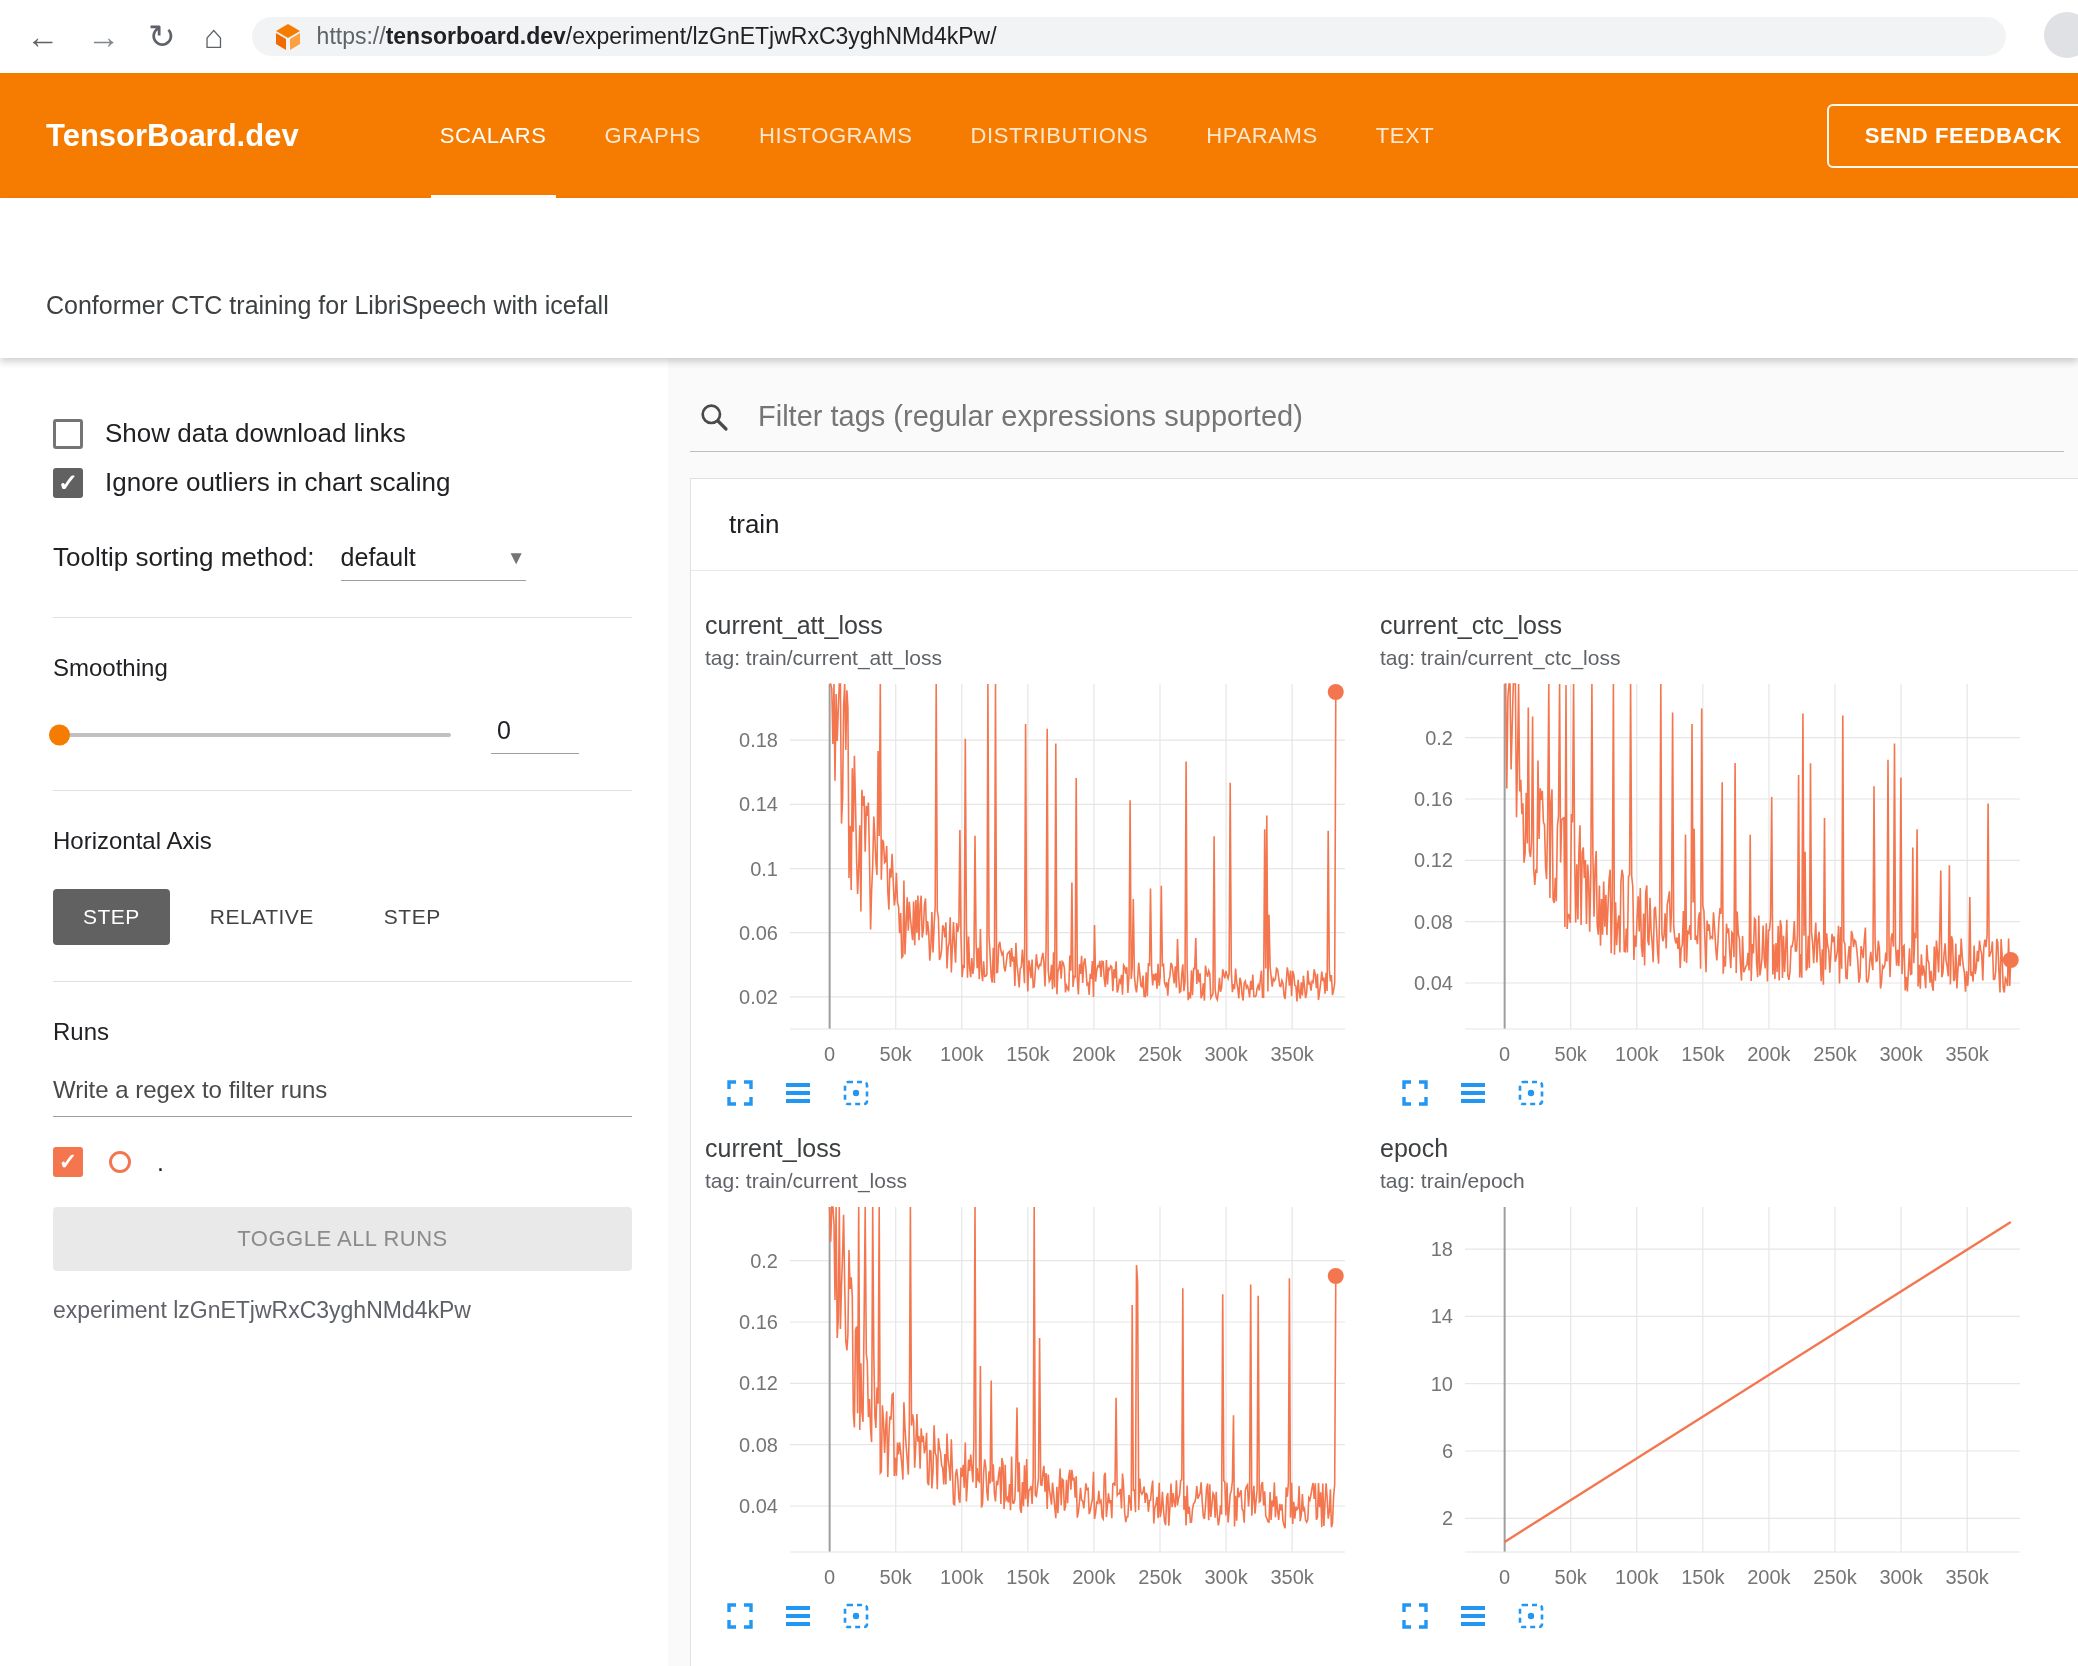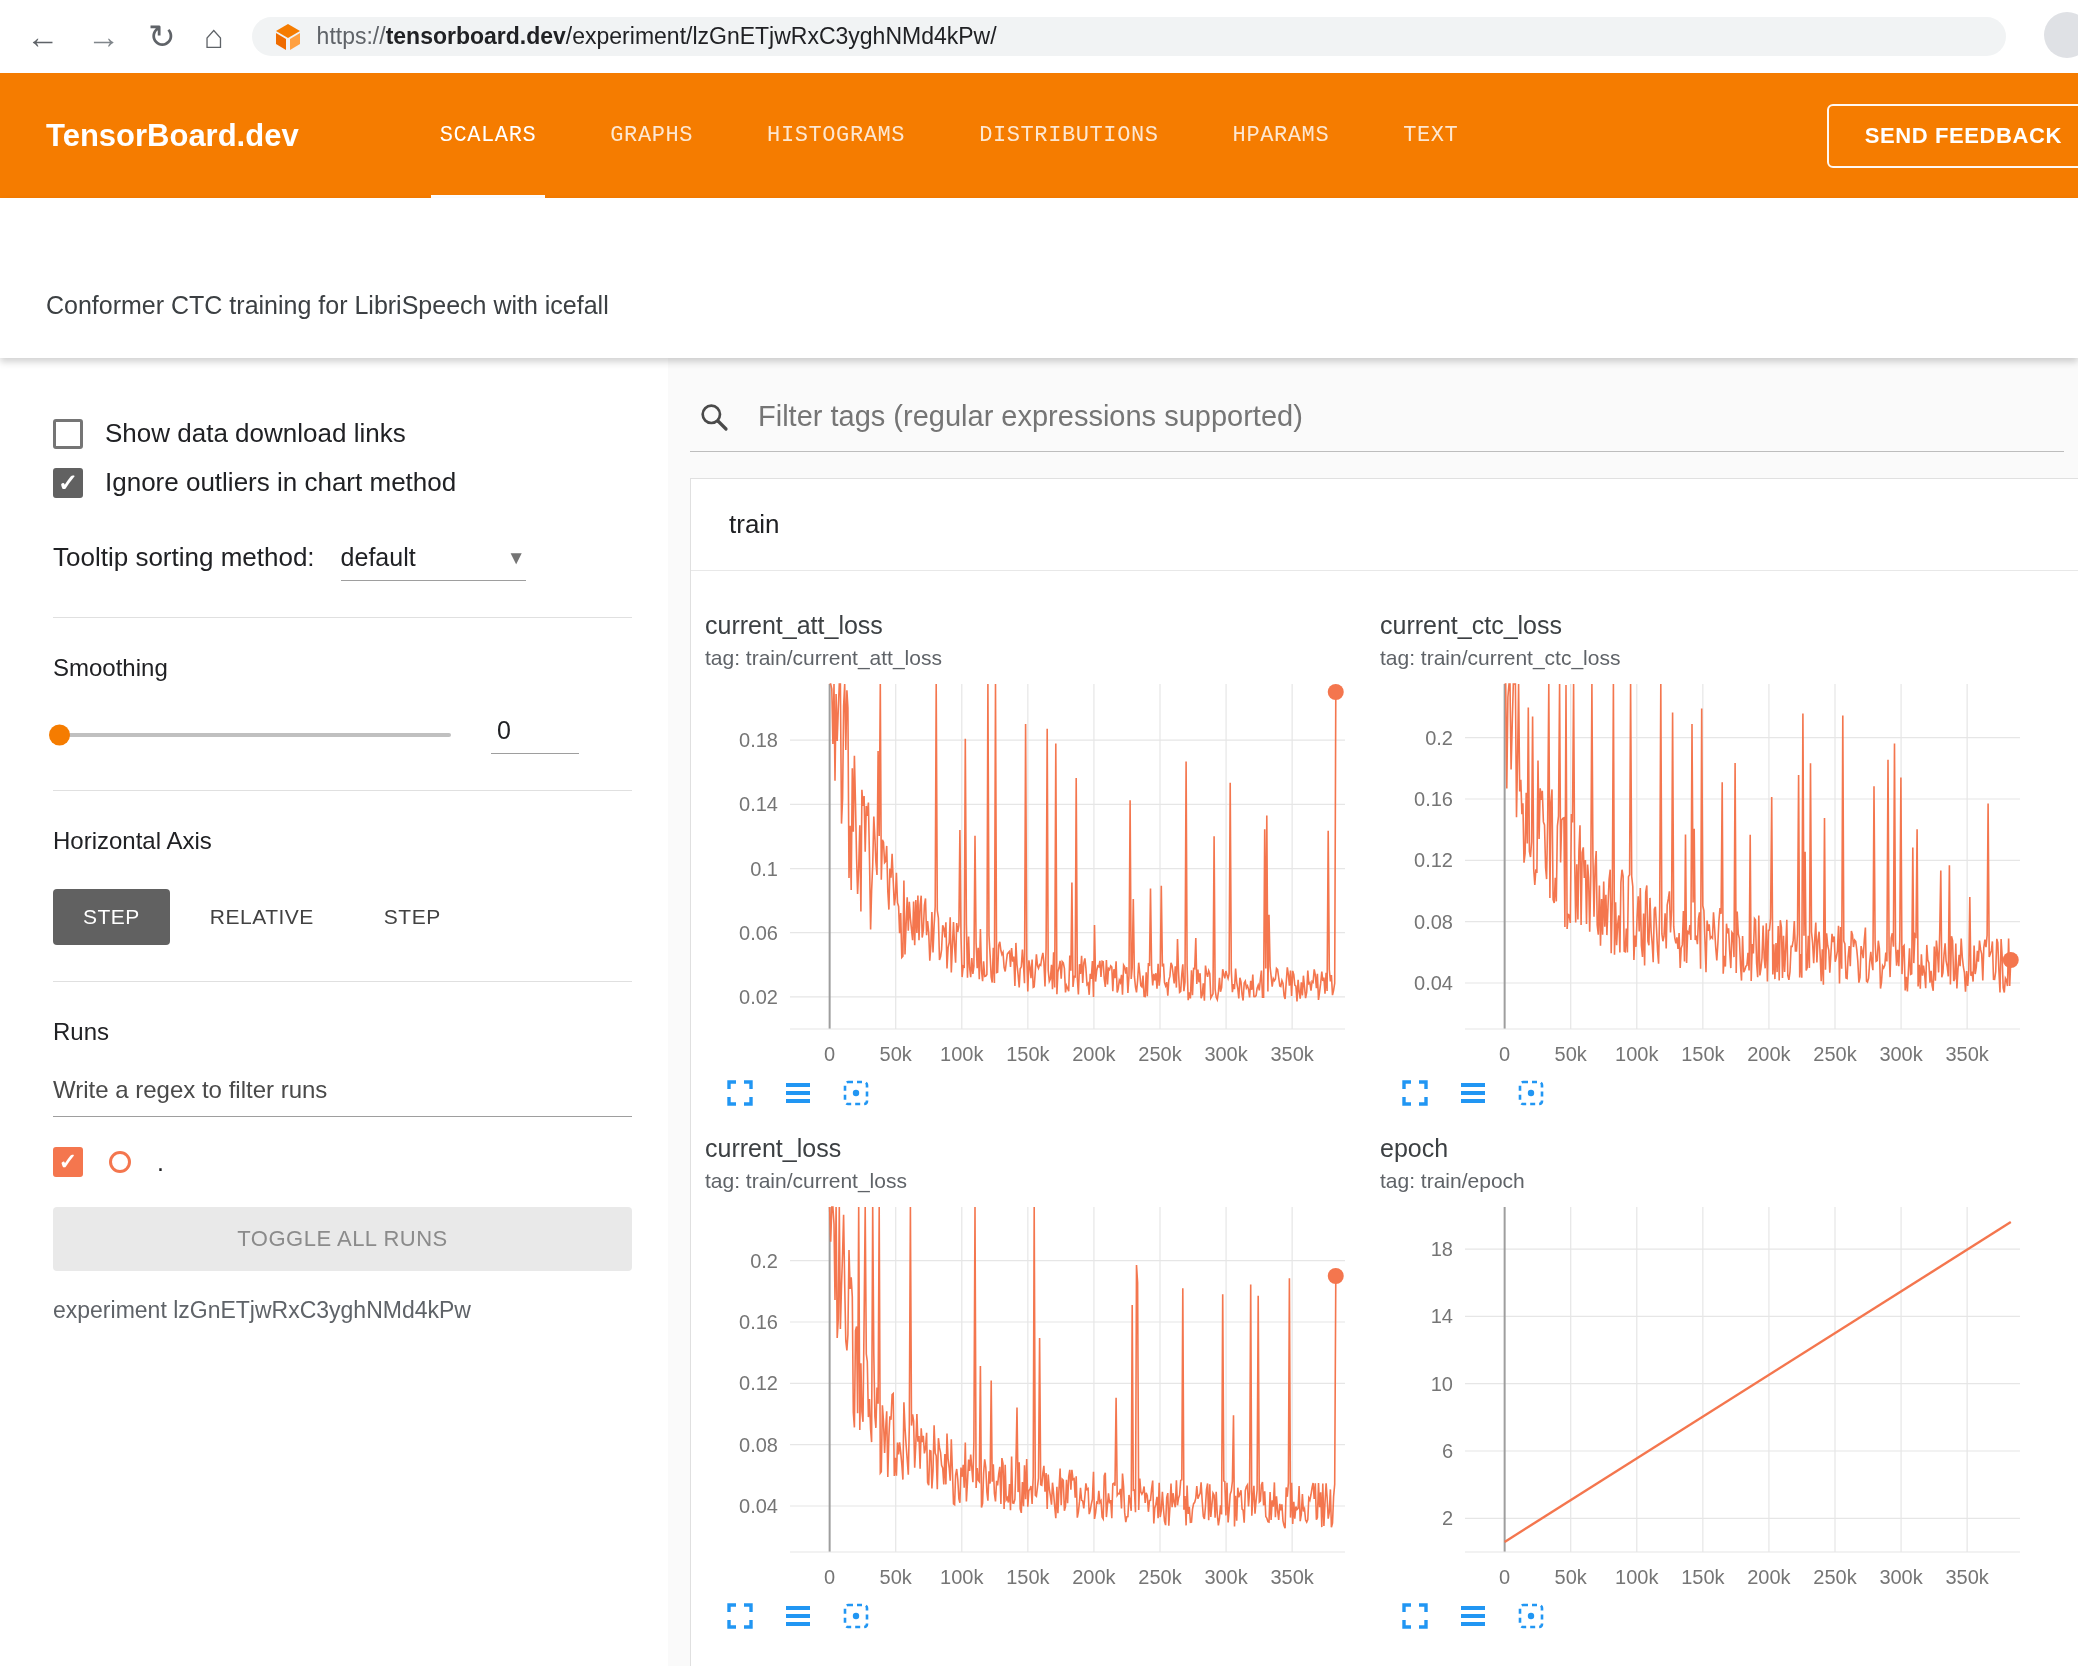--- a/index.html
+++ b/index.html
@@ -16,21 +16,21 @@
   .url { font-size:23px; color:#202124; white-space:nowrap; overflow:hidden; }
   .url .scheme { color:#5f6368; }
   .url .host { font-weight:bold; }
   .avatar { position:absolute; right:-12px; top:12px; width:46px; height:46px;
     border-radius:50%; background:#dfe1e5; }
 
   
   .app-header { height:125px; background:#f57c00; display:flex; align-items:stretch;
     padding:0 0 0 46px; position:relative; }
   .logo { font-size:31px; font-weight:bold; color:#fff; align-self:center; }
-  .tabs { display:flex; margin-left:112px; gap:16px;font-family:Liberation Mono, monospace; }
+  .tabs { display:flex; margin-left:112px; gap:0; }
   .tab { display:flex; align-items:center; padding:0 29px; font-size:22px;
     letter-spacing:0.6px; color:rgba(255,255,255,0.82); position:relative; cursor:pointer; }
   .tab.active { color:#fff; }
   .tab.active::after { content:""; position:absolute; left:20px; right:20px; bottom:0;
     height:3px; background:#fff; }
   .feedback-btn { position:absolute; right:-22px; top:50%; transform:translateY(-50%);
     border:2px solid rgba(255,255,255,0.95); border-radius:6px; color:#fff;
     font-size:22px; font-weight:bold; letter-spacing:0.6px; padding:17px 36px;
     background:transparent; cursor:pointer; white-space:nowrap; }
 
@@ -140,21 +140,21 @@
 
 <div class="content">
 
   <div class="sidebar">
     <div class="check-row">
       <span class="checkbox"></span>
       <span class="side-label">Show data download links</span>
     </div>
     <div class="check-row">
       <span class="checkbox checked">✓</span>
-      <span class="side-label">Ignore outliers in chart method</span>
+      <span class="side-label">Ignore outliers in chart scaling</span>
     </div>
 
     <div class="tooltip-row">
       <span class="side-label">Tooltip sorting method:</span>
       <span class="select-box">
         <span>default</span>
         <span class="select-caret">▼</span>
       </span>
     </div>
 

